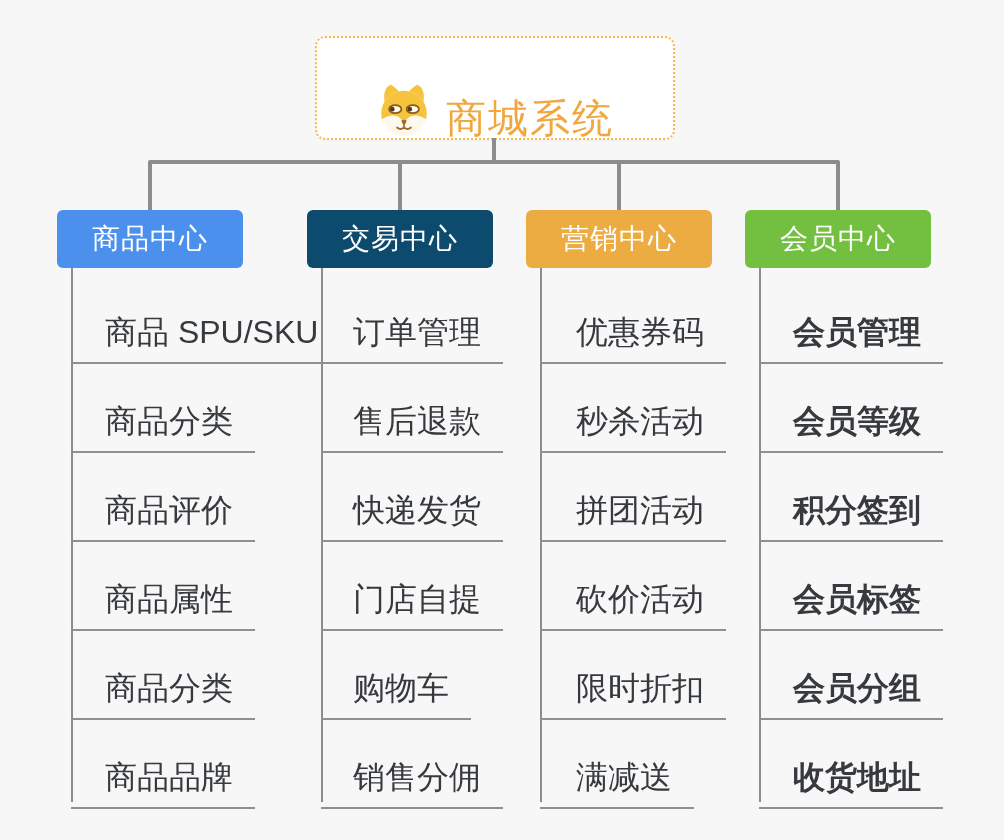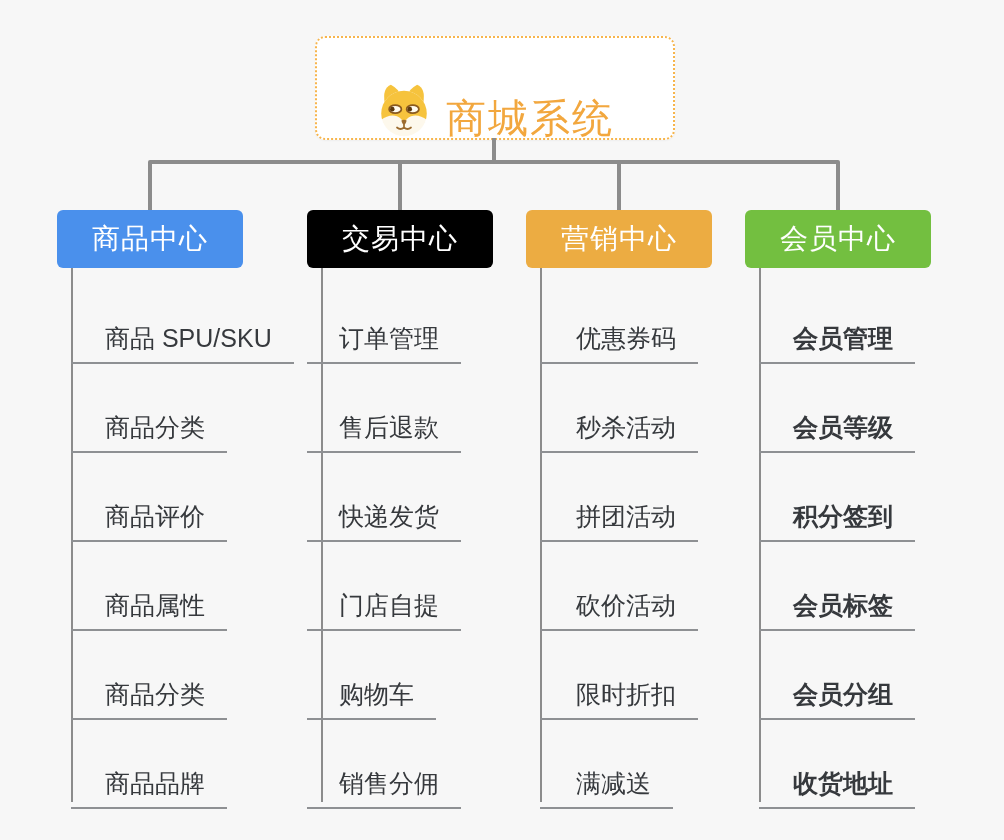--- a/index.html
+++ b/index.html
@@ -52,24 +52,24 @@
   .trunk{position:absolute;top:268px;height:534px;width:2px;background:#8c8c8c;}
   .tr-0{left:71px;} .tr-1{left:321px;} .tr-2{left:540px;} .tr-3{left:759px;}
 
   
   .topic-item{
     position:absolute;
     display:flex;align-items:flex-end;
     height:42px;box-sizing:content-box;
     padding:0 22px 7px 34px;
     border-bottom:2px solid #8e9093;
-    font-size:25px;color:#36393d;
+    font-size:32px;color:#36393d;
     white-space:nowrap;
   }
-  .col-0{left:71px;} .col-1{left:307px;padding-left:32px;} .col-2{left:540px;padding-left:36px;} .col-3{left:759px;font-weight:bold;}
+  .col-0{left:71px;} .col-1{left:321px;padding-left:32px;} .col-2{left:540px;padding-left:36px;} .col-3{left:759px;font-weight:bold;}
   .row-0{top:313px;} .row-1{top:402px;} .row-2{top:491px;}
   .row-3{top:580px;} .row-4{top:669px;} .row-5{top:758px;}
 </style>
 </head>
 <body>
 
 <div class="canvas">
 
   <div class="root-node">
     <svg class="dog-icon" viewBox="0 0 64 64" aria-hidden="true">
@@ -95,21 +95,21 @@
   </div>
 
   <div class="conn conn-root-stub"></div>
   <div class="conn conn-hbar"></div>
   <div class="conn conn-stub stub-0"></div>
   <div class="conn conn-stub stub-1"></div>
   <div class="conn conn-stub stub-2"></div>
   <div class="conn conn-stub stub-3"></div>
 
   <div class="branch-header bh-0" style="background-color: rgb(74, 144, 236); text-align: right;">商品中心</div>
-  <div class="branch-header bh-1" style="background-color: #000000; text-align: right;">交易中心</div>
+  <div class="branch-header bh-1" style="background-color: #0c4a6e; text-align: right;">交易中心</div>
   <div class="branch-header bh-2" style="background-color: rgb(236, 172, 66);">营销中心</div>
   <div class="branch-header bh-3" style="background-color: rgb(115, 191, 64);">会员中心</div>
 
   <div class="trunk tr-0"></div>
   <div class="trunk tr-1"></div>
   <div class="trunk tr-2"></div>
   <div class="trunk tr-3"></div>
 
   <div class="topic-item col-0 row-0">商品 SPU/SKU</div>
   <div class="topic-item col-0 row-1">商品分类</div>

